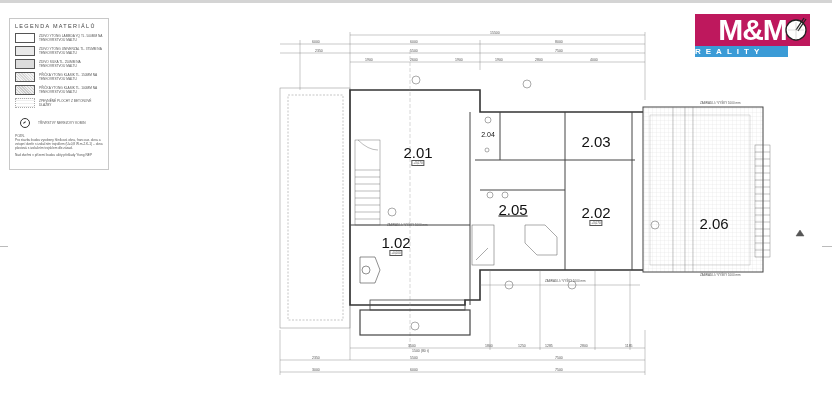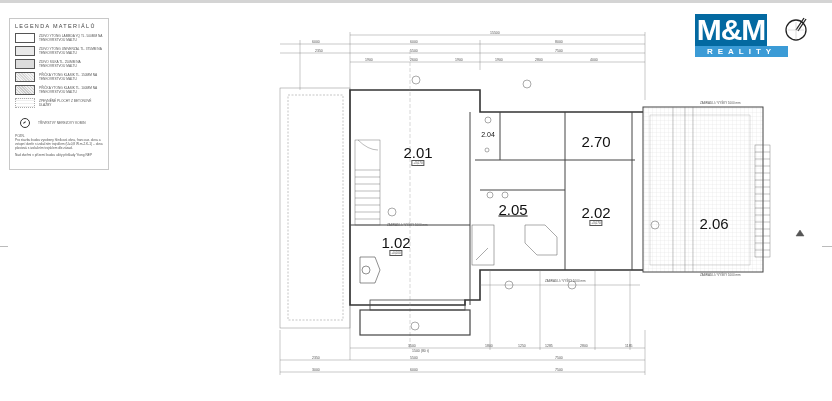--- a/index.html
+++ b/index.html
@@ -14,22 +14,22 @@
   .sw2{background:#dcdcdc;}
   .sw3{background:repeating-linear-gradient(45deg,#f3f3f3 0 1px,#d8d8d8 1px 2px);}
   .sw4{background:repeating-linear-gradient(45deg,#eee 0 1px,#ccc 1px 2px);}
   .sw5{background:repeating-linear-gradient(0deg,#eee 0 1px,#fff 1px 3px),repeating-linear-gradient(90deg,#eee 0 1px,#fff 1px 3px);border:1px dotted #aaa;}
   .leg-text{font-size:3.2px;line-height:4px;color:#555;text-transform:uppercase;}
   .chimney{display:flex;align-items:center;margin-top:10px;}
   .chimney-ico{width:8px;height:8px;border:1px solid #333;border-radius:50%;margin-left:5px;margin-right:8px;position:relative;}
   .chimney-ico:after{content:"";position:absolute;left:2px;top:3px;width:3px;height:1px;background:#333;transform:rotate(-40deg);}
   .note{font-size:3.2px;line-height:4px;color:#555;margin-top:6px;}
   .logo{position:absolute;left:695px;top:10px;width:120px;height:55px;}
-  .logo-mm{position:absolute;left:0;top:4px;width:72px;height:32px;background:#0369a1;color:#fff;font-family:"Liberation Sans",sans-serif;font-weight:bold;font-size:30px;line-height:32px;text-align:center;letter-spacing:-1px;}
-  .logo-reality{position:absolute;left:0;top:36px;width:93px;height:11px;background:#3b9bd6;color:#fff;font-weight:bold;font-size:8px;line-height:11px;text-align:center;letter-spacing:5px;}
+  .logo-mm{position:absolute;left:0;top:4px;width:115px;height:32px;background:#be185d;color:#fff;font-family:"Liberation Sans",sans-serif;font-weight:bold;font-size:30px;line-height:32px;text-align:center;letter-spacing:-1px;}
+  .logo-reality{position:absolute;left:0;top:36px;width:93px;height:11px;background:#3b9bd6;color:#fff;font-weight:bold;font-size:8px;line-height:11px;letter-spacing:5px;}
   .logo-circle{position:absolute;left:88px;top:6px;width:26px;height:26px;}
   .plan{position:absolute;left:0;top:0;width:832px;height:401px;}
   .room-num{position:absolute;font-family:"Liberation Sans",sans-serif;font-size:15px;color:#111;transform:translate(-50%,-50%);}
   .room-num.small{font-size:7px;}
   .room-tag{position:absolute;font-size:3px;border:0.5px solid #555;padding:0 1px;transform:translateX(-50%);color:#444;}
   .dim{font-size:3.5px;fill:#555;font-family:"Liberation Sans",sans-serif;}
   .sidemark{position:absolute;height:1px;background:#bbb;}
 </style>
 </head>
 <body>
@@ -255,21 +255,21 @@
     <text x="545" y="282" style="font-size:3px">ZÁBRADLÍ / VÝŠKY 1000 mm</text>
   </g>
 </svg>
 
 <div class="room-num" style="left:418px;top:152px;text-align:center;">2.01</div>
 <div class="room-tag" style="left:418px;top:160px;">+3,070</div>
 
 <div class="room-num" style="left:596px;top:212px;text-align:center;">2.02</div>
 <div class="room-tag" style="left:596px;top:220px;">+3,070</div>
 
-<div class="room-num" style="left:596px;top:141px;">2.70</div>
+<div class="room-num" style="left:596px;top:141px;">2.03</div>
 
 <div class="room-num small" style="left:488px;top:134px;">2.04</div>
 
 <div class="room-num" style="left:513px;top:209px;text-decoration:underline;">2.05</div>
 
 <div class="room-num" style="left:714px;top:223px;">2.06</div>
 
 <div class="room-num" style="left:396px;top:242px;">1.02</div>
 <div class="room-tag" style="left:396px;top:250px;">+0,000</div>
 

